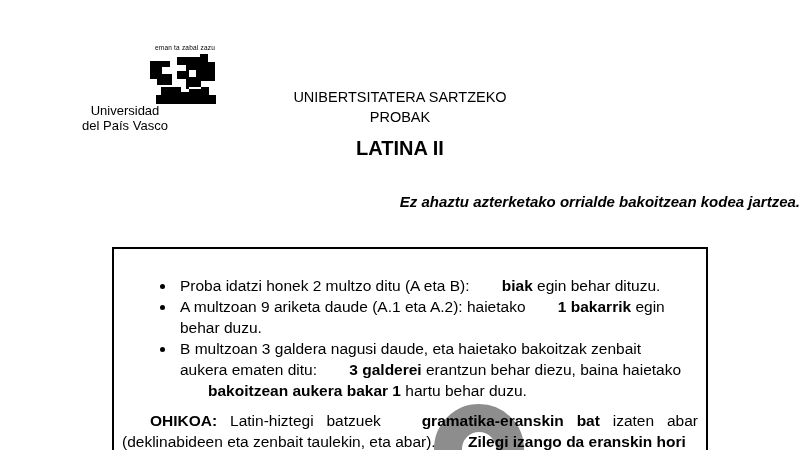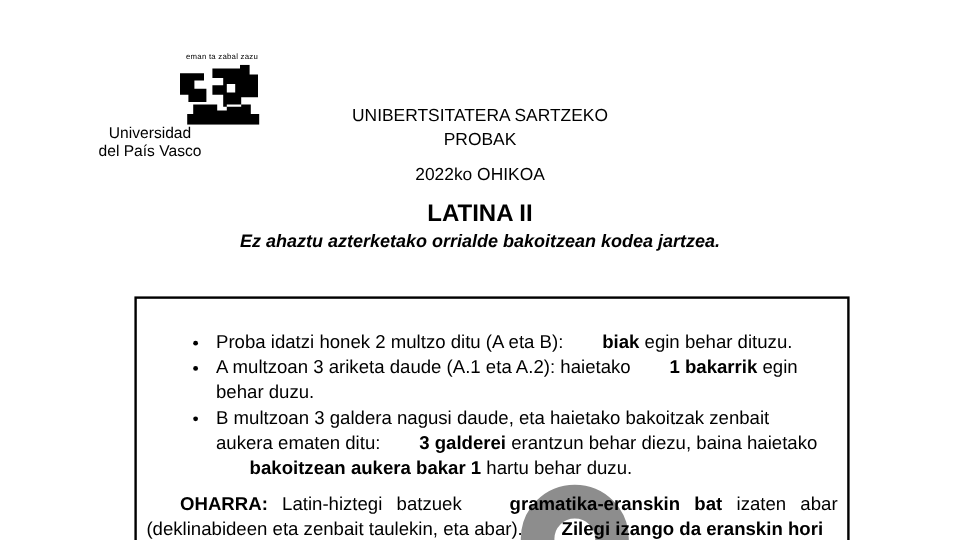--- a/index.html
+++ b/index.html
@@ -35,21 +35,21 @@
   .col-right {
     position: absolute; left: 506px; top: 54px; width: 220px;
     text-align: center; font-size: 14.5px; line-height: 19.5px;
     font-style: italic;
   }
   .col-session { margin-top: 10px; }
   .col-subject { margin-top: 12px; font-size: 20px; font-weight: bold; }
   
   .notice {
     position: absolute; left: 0; top: 193px; width: 800px;
-    text-align: center; font-size: 15px; font-weight: bold; font-style: italic;
+    text-align: right; font-size: 15px; font-weight: bold; font-style: italic;
   }
   
   .box {
     position: absolute; left: 112px; top: 247px;
     width: 592px; height: 230px;
     border: 2px solid #000000;
   }
   .box-inner { position: relative; z-index: 1; }
   .instructions-list {
     margin: 0; padding: 26px 16px 0 62px;
@@ -87,36 +87,35 @@
   </svg>
 
   <div class="inst-name-es">
     <div>Universidad</div>
     <div>del País Vasco</div>
   </div>
 
   <div class="col-center">
     <div>UNIBERTSITATERA SARTZEKO</div>
     <div>PROBAK</div>
-    <div class="col-session">2022ko OHIKOA</div>
     <div class="col-subject">LATINA II</div>
   </div>
 
 
   <div class="notice">Ez ahaztu azterketako orrialde bakoitzean kodea jartzea.</div>
 
   <div class="watermark-ring"></div>
 
   <div class="box">
     <div class="box-inner">
       <ul class="instructions-list">
         <li><span>Proba idatzi honek 2 multzo ditu (A eta B): </span><span class="b">biak</span><span> egin behar dituzu.</span></li>
-        <li><span>A multzoan 3 ariketa daude (A.1 eta A.2): haietako </span><span class="b">1 bakarrik</span><span> egin behar duzu.</span></li>
+        <li><span>A multzoan 9 ariketa daude (A.1 eta A.2): haietako </span><span class="b">1 bakarrik</span><span> egin behar duzu.</span></li>
         <li><span>B multzoan 3 galdera nagusi daude, eta haietako bakoitzak zenbait aukera ematen ditu: </span><span class="b">3 galderei</span><span> erantzun behar diezu, baina haietako </span><span class="b">bakoitzean aukera bakar 1</span><span> hartu behar duzu.</span></li>
       </ul>
       <div class="note">
-        <div class="note-line-justify"><span class="b">OHARRA:</span><span> Latin-hiztegi batzuek </span><span class="b">gramatika-eranskin bat</span><span> izaten abar</span></div>
+        <div class="note-line-justify"><span class="b">OHIKOA:</span><span> Latin-hiztegi batzuek </span><span class="b">gramatika-eranskin bat</span><span> izaten abar</span></div>
         <div><span>(deklinabideen eta zenbait taulekin, eta abar). </span><span class="b">Zilegi izango da eranskin hori</span></div>
       </div>
     </div>
   </div>
 
 </div>
 
 </body></html>

